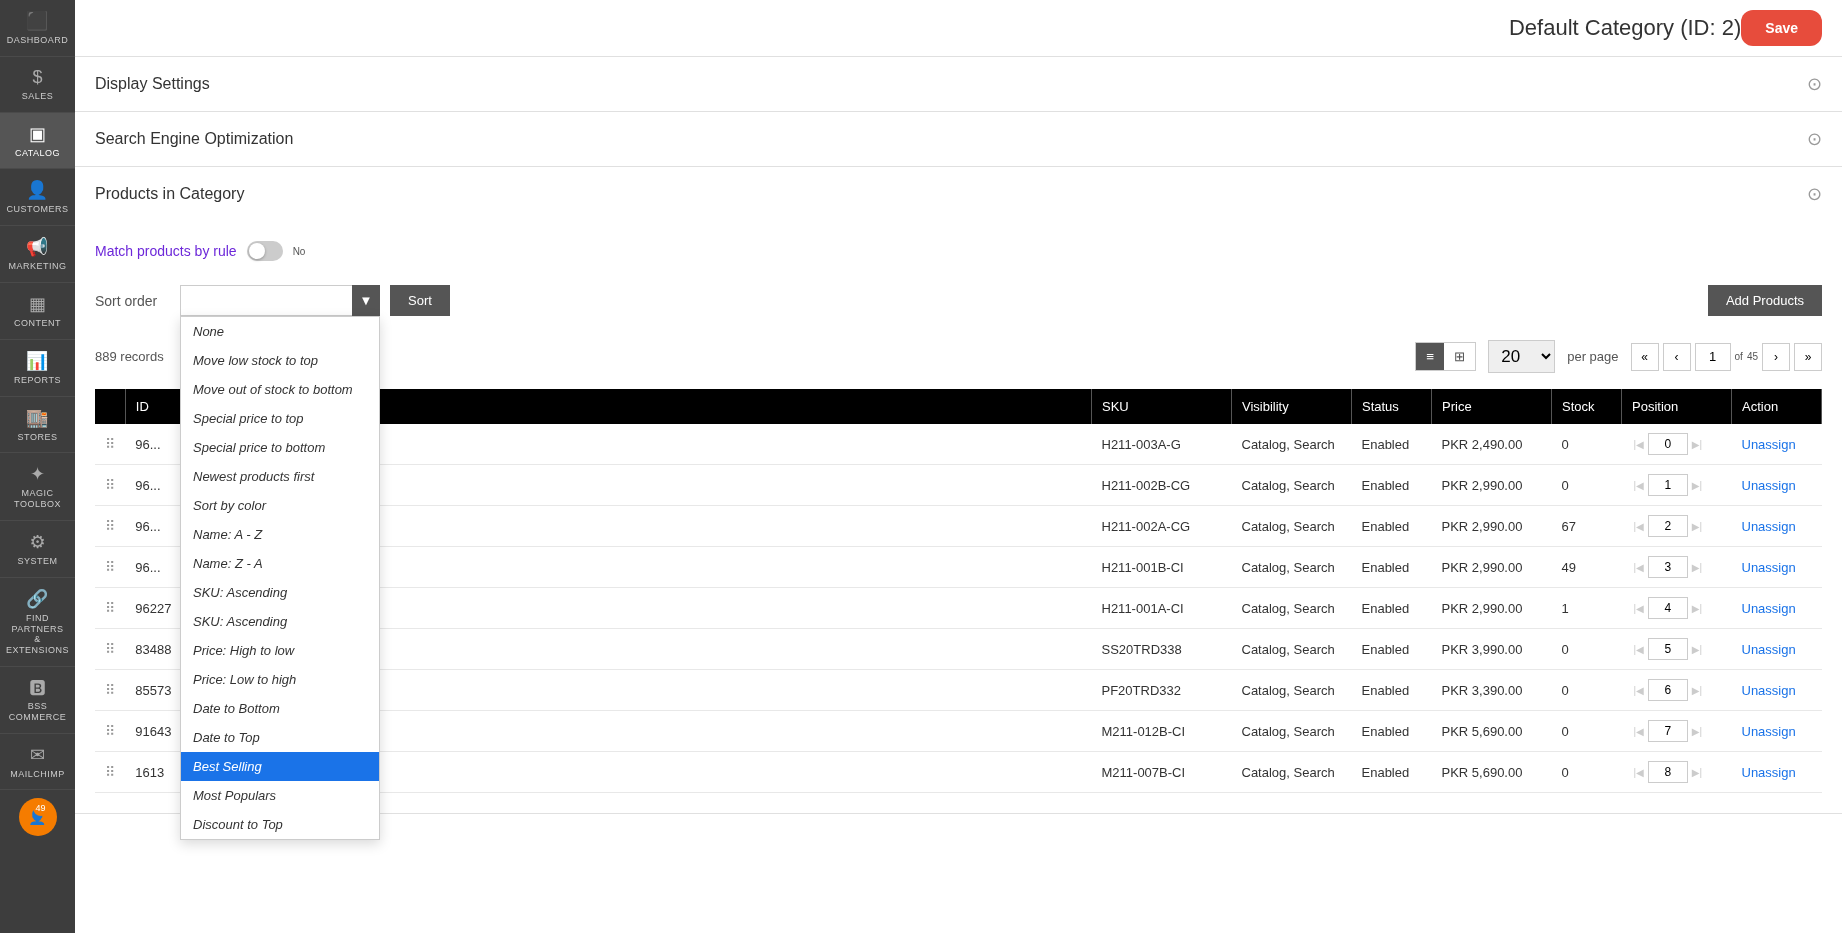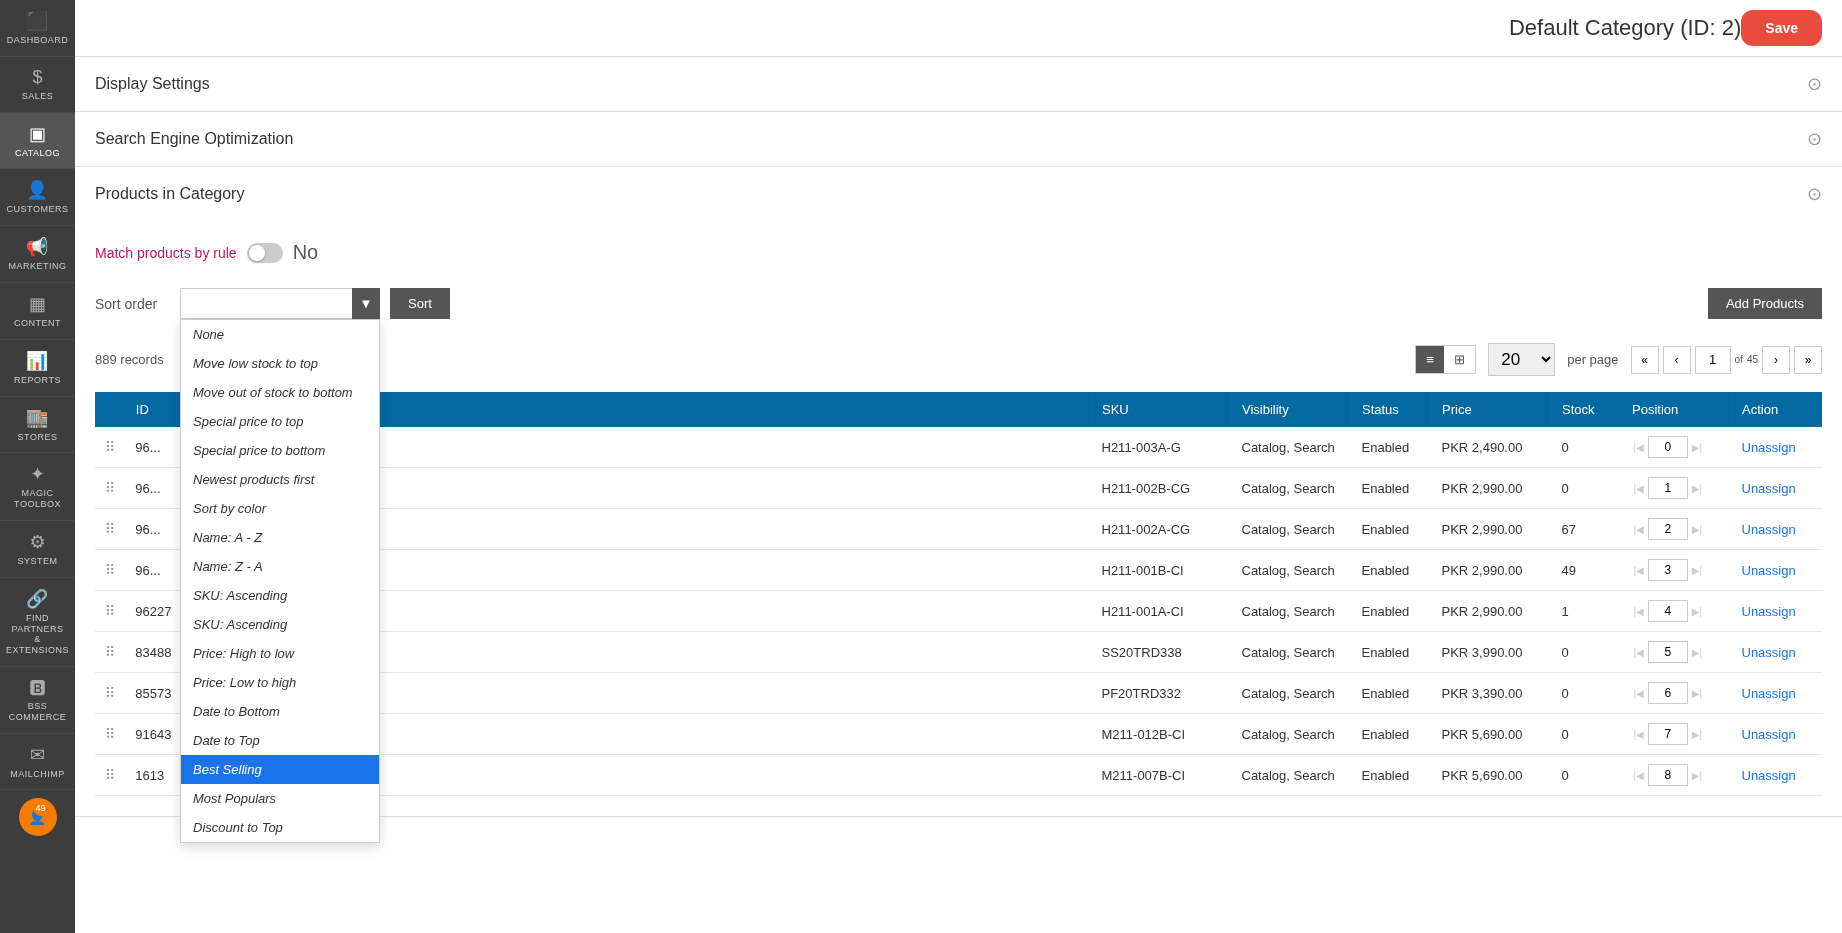--- a/index.html
+++ b/index.html
@@ -129,41 +129,41 @@
       padding: 20px;
     }
 
     
     .match-rule-row {
       display: flex;
       align-items: center;
       gap: 10px;
       margin-bottom: 20px;
     }
-    .match-rule-label { color: #be185d; font-size: 14px; }
+    .match-rule-label { color: #6d28d9; font-size: 14px; }
     .toggle-switch {
       width: 36px;
       height: 20px;
       background: #ccc;
       border-radius: 10px;
       position: relative;
       cursor: pointer;
     }
     .toggle-switch::after {
       content: '';
       position: absolute;
       width: 16px;
       height: 16px;
       background: #fff;
       border-radius: 50%;
       top: 2px;
       left: 2px;
       box-shadow: 0 1px 3px rgba(0,0,0,0.3);
     }
-    .toggle-no { color: #555; font-size: 20px; }
+    .toggle-no { color: #555; font-size: 10px; }
 
     
     .sort-order-row {
       display: flex;
       align-items: center;
       gap: 10px;
       margin-bottom: 16px;
       position: relative;
     }
     .sort-order-label { color: #555; font-size: 14px; min-width: 75px; }
@@ -285,21 +285,21 @@
       font-size: 13px;
     }
     .page-of { color: #555; font-size: 10px; }
 
     
     .products-table {
       width: 100%;
       border-collapse: collapse;
     }
     .products-table th {
-      background: #0369a1;
+      background: #000000;
       color: #fff;
       padding: 10px 10px;
       text-align: left;
       font-weight: 500;
       font-size: 13px;
       border-right: 1px solid #555;
     }
     .products-table td {
       padding: 9px 10px;
       border-bottom: 1px solid #e8e8e8;

